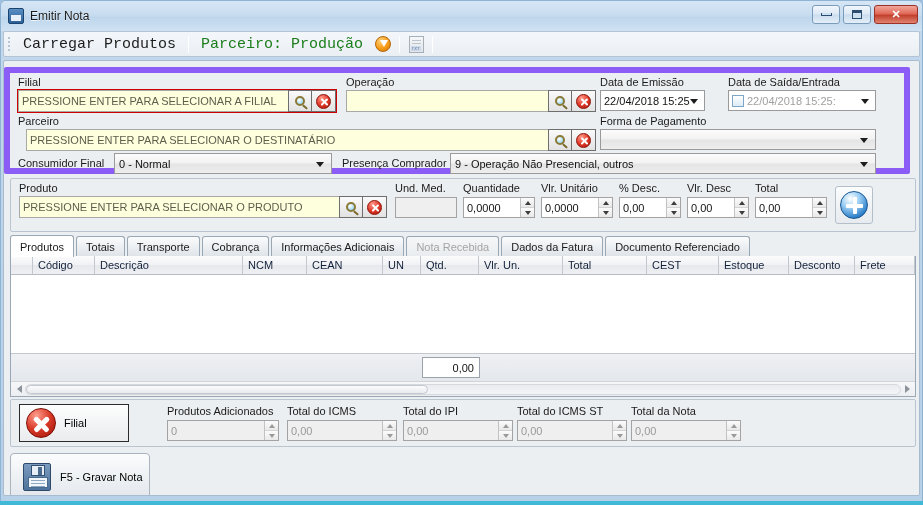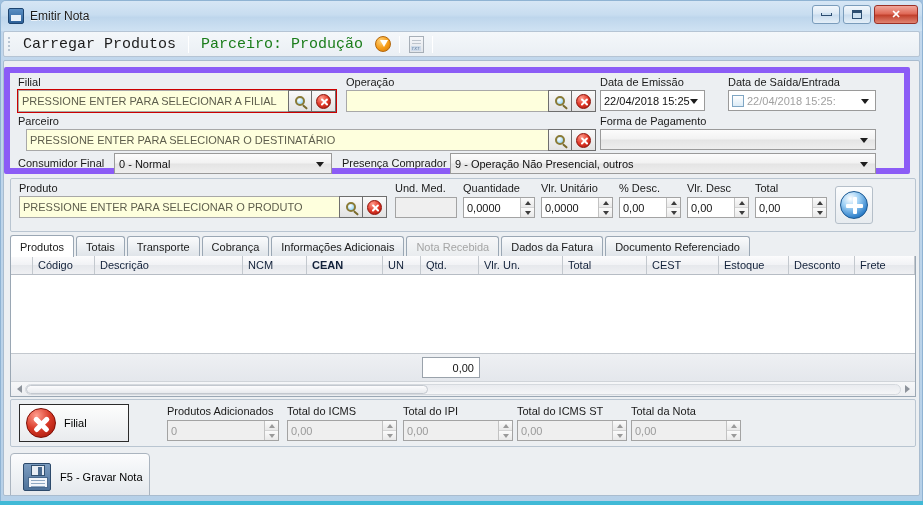--- a/index.html
+++ b/index.html
@@ -754,21 +754,21 @@
           </div>
           <div class="th" style="width: 62px; flex: 0 0 62px;">
             <span>Código</span>
           </div>
           <div class="th" style="width: 148px; flex: 0 0 148px;">
             <span>Descrição</span>
           </div>
           <div class="th" style="width: 64px; flex: 0 0 64px;">
             <span>NCM</span>
           </div>
-          <div class="th" style="width: 76px; flex: 0 0 76px; font-weight: bold;">
+          <div class="th" style="width: 76px; flex: 0 0 76px;">
             <span>CEAN</span>
           </div>
           <div class="th" style="width: 38px; flex: 0 0 38px;">
             <span>UN</span>
           </div>
           <div class="th" style="width: 58px; flex: 0 0 58px;">
             <span>Qtd.</span>
           </div>
           <div class="th" style="width: 84px; flex: 0 0 84px;">
             <span>Vlr. Un.</span>

